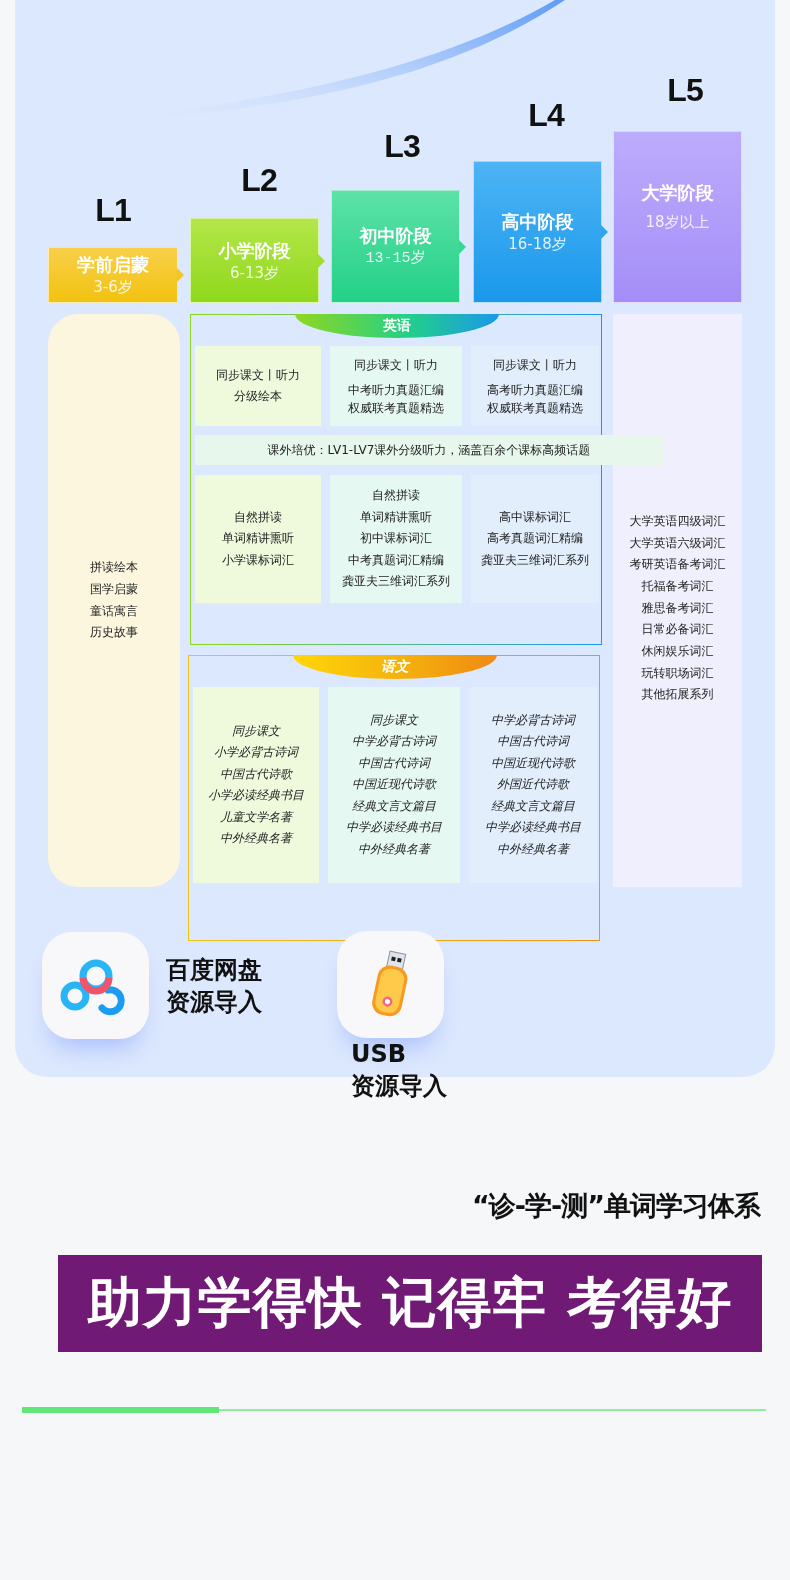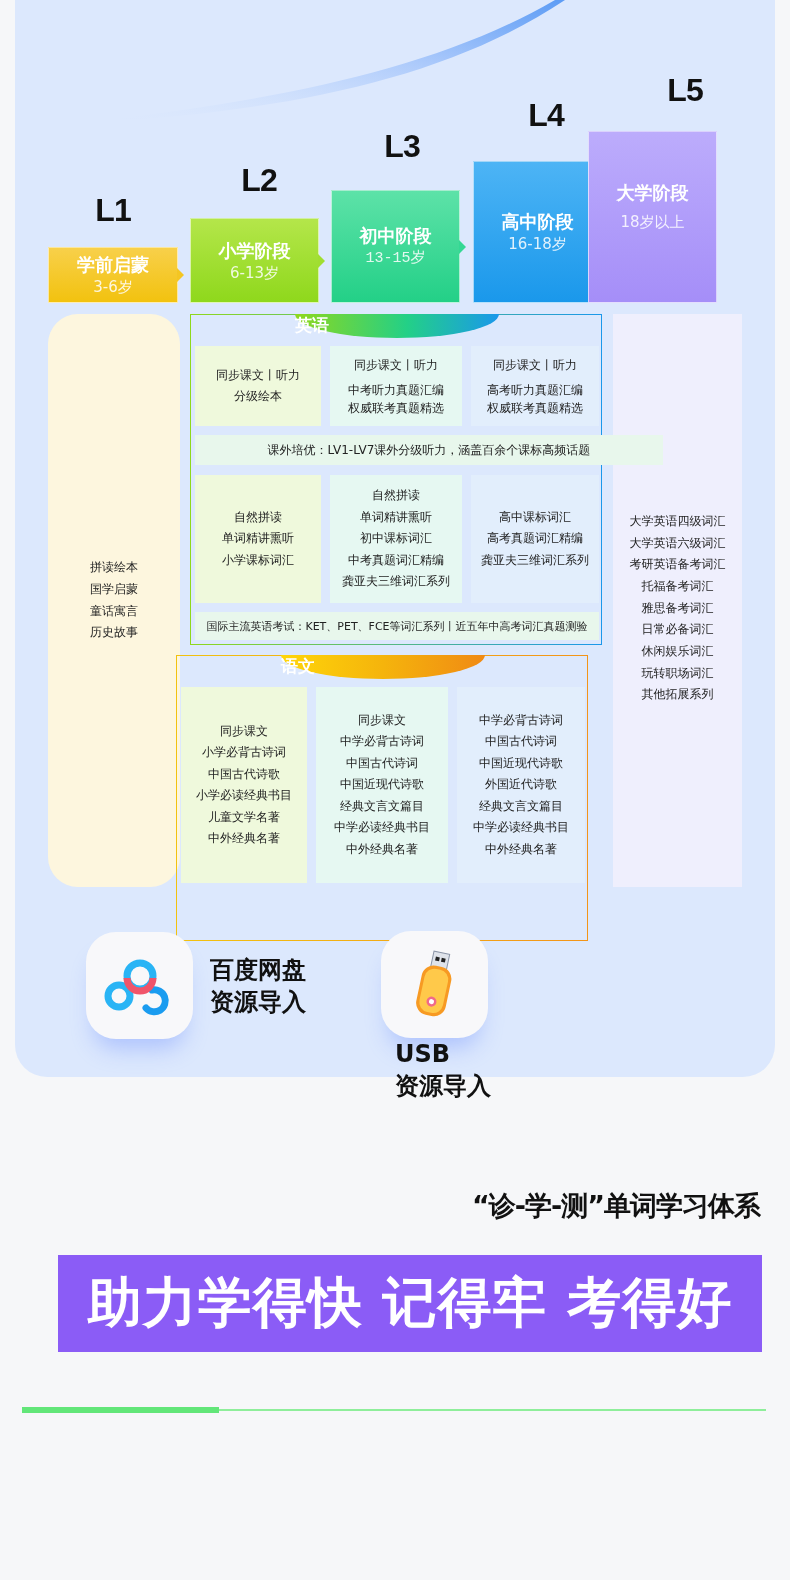--- a/index.html
+++ b/index.html
@@ -24,37 +24,37 @@
     position: absolute; right: -7px; top: 50%; width: 0; height: 0; margin-top: -7px;
     border-top: 7px solid transparent; border-bottom: 7px solid transparent; border-left: 7px solid;
   }
 
   .col { position: absolute; display: flex; flex-direction: column; justify-content: center; align-items: center; }
   .col .line { font-size: 12px; line-height: 21.7px; color: #222; text-align: center; white-space: nowrap; }
 
   .group { position: absolute; border: 1.5px solid; }
   .group-tab {
     position: absolute; left: 104px; top: -1px; width: 204px; height: 24px;
-    border-radius: 0 0 102px 102px / 0 0 24px 24px; color: #fff; font-weight: 700; font-size: 17px;
-    line-height: 22px;
+    border-radius: 0 0 102px 102px / 0 0 24px 24px; color: #fff; font-weight: 700; font-size: 14px;
+    text-align: center; line-height: 22px;
   }
   .cell { position: absolute; display: flex; flex-direction: column; justify-content: center; align-items: center; }
   .cell .line { font-size: 12px; line-height: 21.5px; color: #222; white-space: nowrap; }
   .strip { position: absolute; font-size: 12px; color: #222; display: flex; align-items: center; justify-content: center; white-space: nowrap; }
 
-  .import { position: absolute; display: flex; align-items: center; margin-left: 44px; }
+  .import { position: absolute; display: flex; align-items: center; }
   .import .tile {
     width: 107px; height: 107px; border-radius: 30px; background: #f8f8fa;
     box-shadow: 0 18px 22px -8px rgba(120,150,255,0.45); display: flex; align-items: center; justify-content: center;
   }
   .import .txt { margin-left: 17px; font-size: 24px; font-weight: 700; line-height: 32px; color: #111; }
 
   .slogan { position: absolute; right: 30px; top: 1188px; font-size: 27px; font-weight: 700; color: #111; letter-spacing: -1px; white-space: nowrap; }
   .banner {
-    position: absolute; left: 58px; top: 1255px; width: 704px; height: 97px; background: #8b5cf6;
+    position: absolute; left: 58px; top: 1255px; width: 704px; height: 97px; background: #701a75;
     color: #fff; font-size: 54px; font-weight: 700; display: flex; align-items: center; justify-content: center;
     white-space: nowrap; letter-spacing: 1px;
   }
   .progress-thin { position: absolute; left: 22px; top: 1409px; width: 744px; height: 2px; background: #8eee9b; }
   .progress-thick { position: absolute; left: 22px; top: 1407px; width: 197px; height: 6px; background: #62e679; }
 </style>
 </head>
 <body>
 
 <div class="panel">
@@ -89,21 +89,21 @@
 <div class="stage" style="left:331px;top:190px;width:129px;height:113px;background:linear-gradient(#5de2a8,#23d087);font-family:Liberation Mono, monospace;">
   <div class="name">初中阶段</div>
   <div class="age">13-15岁</div>
   <span class="arrow" style="border-left-color:#34d894;"></span>
 </div>
 <div class="stage" style="left:473px;top:161px;width:129px;height:142px;background:linear-gradient(#4db4f5,#1a98eb);">
   <div class="name">高中阶段</div>
   <div class="age">16-18岁</div>
   <span class="arrow" style="border-left-color:#2ba6ef;"></span>
 </div>
-<div class="stage" style="left:588px;top:131px;width:129px;height:172px;background:linear-gradient(#bcacfc,#a58ef8);gap:7px;">
+<div class="stage" style="left:613px;top:131px;width:129px;height:172px;background:linear-gradient(#bcacfc,#a58ef8);gap:7px;">
   <div class="name" style="margin-top:-22px;">大学阶段</div>
   <div class="age">18岁以上</div>
 </div>
 
 <div class="col" style="left:48px;top:314px;width:132px;height:573px;background:#fdf6de;border-radius:30px;">
   <div class="line">拼读绘本</div>
   <div class="line">国学启蒙</div>
   <div class="line">童话寓言</div>
   <div class="line">历史故事</div>
 </div>
@@ -153,24 +153,23 @@
     <div class="line">初中课标词汇</div>
     <div class="line">中考真题词汇精编</div>
     <div class="line">龚亚夫三维词汇系列</div>
   </div>
   <div class="cell" style="left:280px;top:160px;width:128px;height:128px;background:#e2eefc;">
     <div class="line">高中课标词汇</div>
     <div class="line">高考真题词汇精编</div>
     <div class="line">龚亚夫三维词汇系列</div>
   </div>
 
-  <div class="strip" style="left:4px;top:297px;width:404px;height:28px;background:#e8f7ec;font-size:11px;">国际主流英语考试：KET、PET、FCE等词汇系列丨近五年中高考词汇真题测验</div>
-</div>
-
-<div class="group" style="left:176px;top:655px;width:412px;height:286px;border-image:linear-gradient(90deg,#f2c20f,#f39418) 1;">
+</div>
+
+<div class="group" style="left:188px;top:655px;width:412px;height:286px;border-image:linear-gradient(90deg,#f2c20f,#f39418) 1;font-style:italic;">
   <div class="group-tab" style="background:linear-gradient(90deg,#ffd60a,#f5b40c 50%,#f08a14);">语文</div>
 
   <div class="cell" style="left:4px;top:31px;width:126px;height:196px;background:#eff9dc;">
     <div class="line">同步课文</div>
     <div class="line">小学必背古诗词</div>
     <div class="line">中国古代诗歌</div>
     <div class="line">小学必读经典书目</div>
     <div class="line">儿童文学名著</div>
     <div class="line">中外经典名著</div>
   </div>

